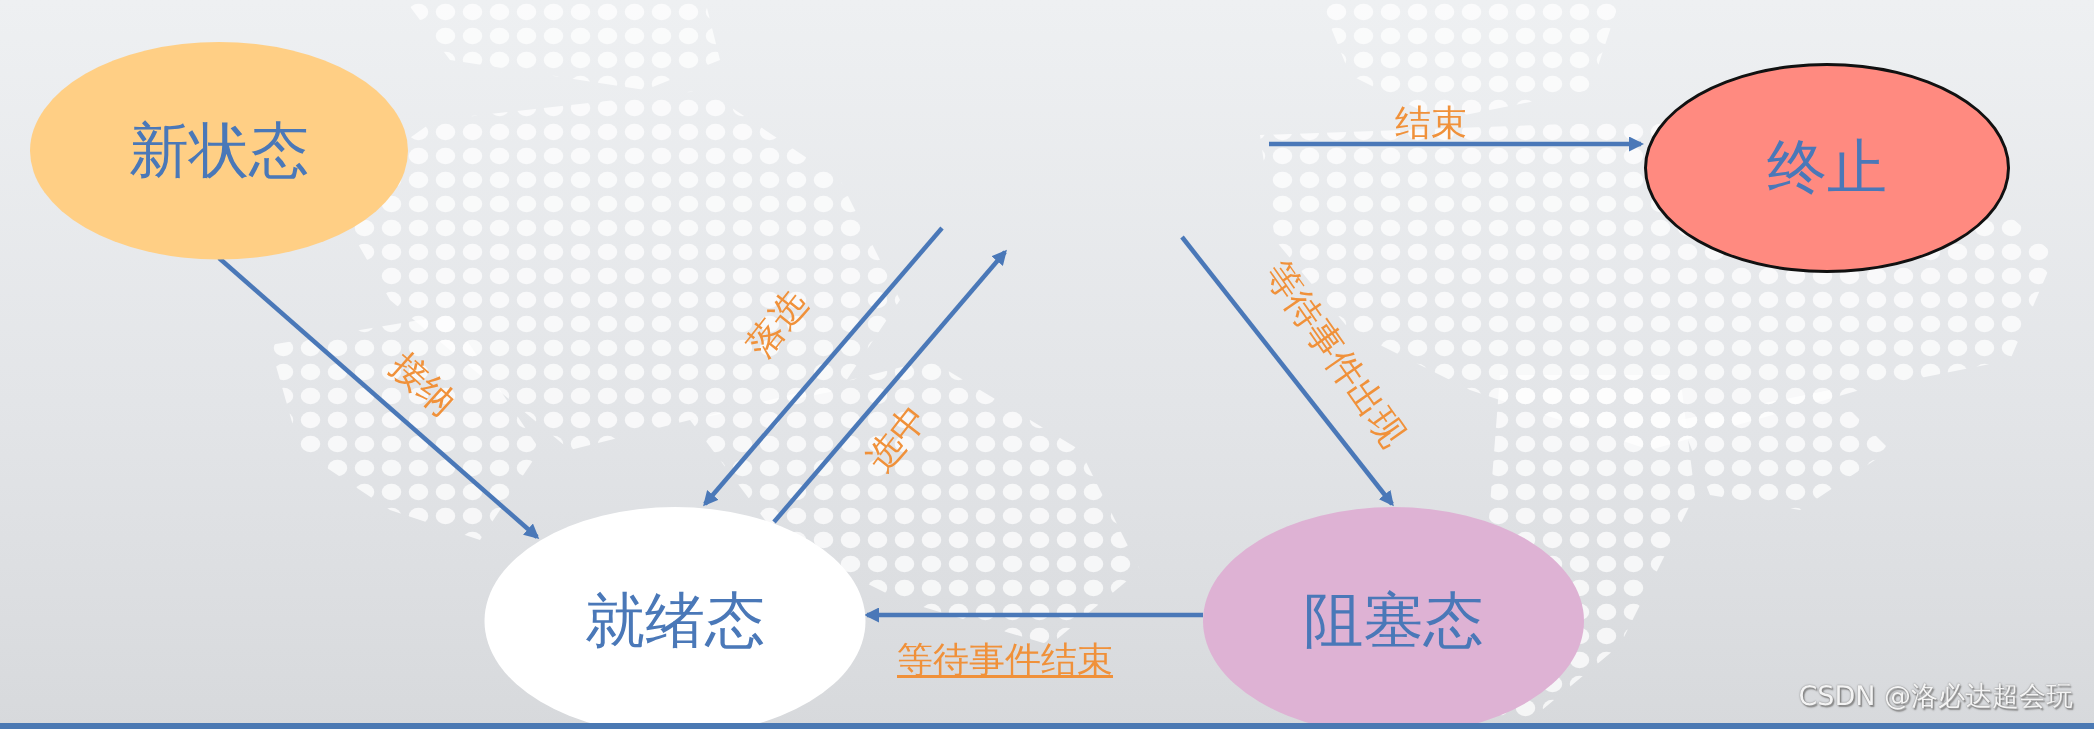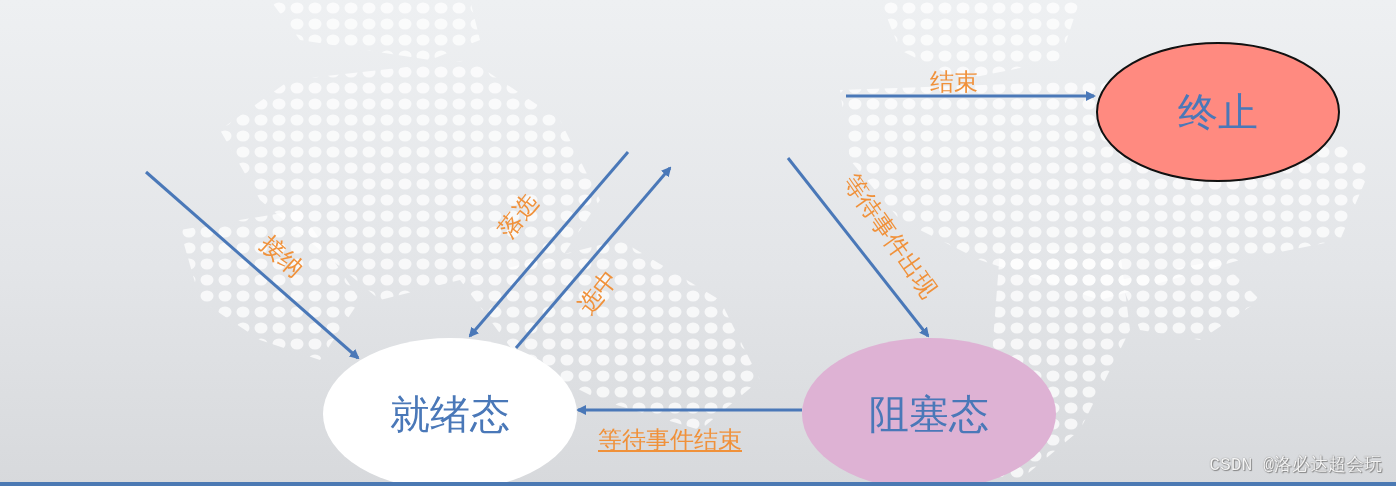--- a/index.html
+++ b/index.html
@@ -16,21 +16,20 @@
     color: #4a78b8; font-size: 40px; line-height: 1.15; text-align: center;
   }
   .label {
     position: absolute; color: #f0913a; font-size: 24px; white-space: nowrap;
     transform-origin: center center;
   }
   .bottom-bar { position: absolute; left: 0; bottom: 0; width: 1396px; height: 4px; background: #4b79b3; }
   .watermark {
     position: absolute; right: 14px; bottom: 10px; font-size: 18px; color: #f4f4f4;
     text-shadow: 0 0 1px #666, 1px 1px 1px #888;
-    font-family: Liberation Mono, monospace;
   }
 </style>
 </head>
 <body>
 
 <div class="canvas">
 
   <svg class="dots" viewBox="0 0 1396 486">
     <defs>
       <pattern id="dotpat" width="18" height="16" patternUnits="userSpaceOnUse">
@@ -62,20 +61,23 @@
     <g stroke="#4a78b8" stroke-width="3" fill="none">
       <line x1="146" y1="172" x2="358" y2="358" marker-end="url(#arrow)"></line>
       <line x1="628" y1="152" x2="470" y2="336" marker-end="url(#arrow)"></line>
       <line x1="516" y1="348" x2="670" y2="168" marker-end="url(#arrow)"></line>
       <line x1="846" y1="96" x2="1094" y2="96" marker-end="url(#arrow)"></line>
       <line x1="788" y1="158" x2="928" y2="336" marker-end="url(#arrow)"></line>
       <line x1="802" y1="410" x2="578" y2="410" marker-end="url(#arrow)"></line>
     </g>
   </svg>
 
+  <div class="node" style="left:20px; top:28px; width:252px; height:145px; background:#ffcf85;">
+    <span>新状态</span>
+  </div>
 
 
   <div class="node" style="left:1096px; top:42px; width:244px; height:140px; background:#ff8a80; border:2px solid #111; box-sizing:border-box;">
     <span>终止</span>
   </div>
 
   <div class="node" style="left:323px; top:338px; width:254px; height:152px; background:#ffffff;">
     <span>就绪态</span>
   </div>
 

